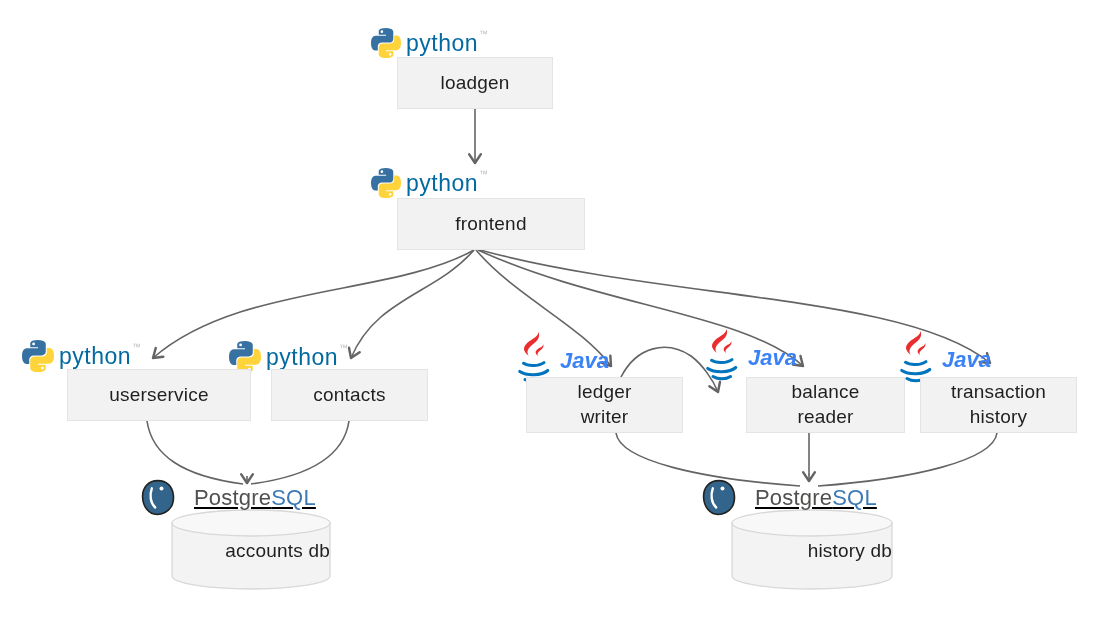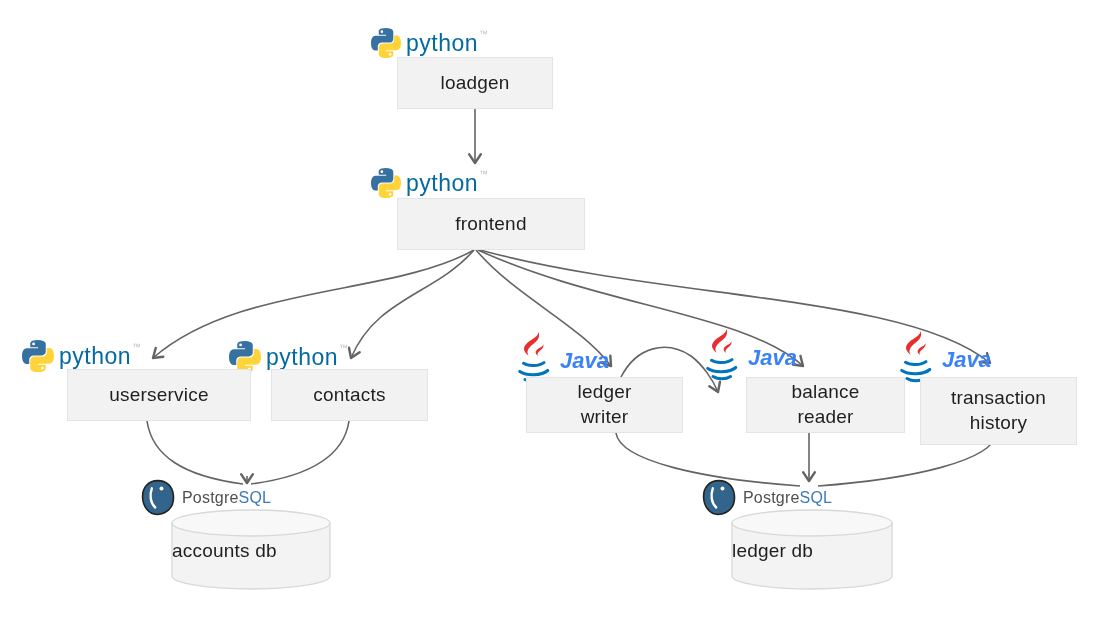--- a/index.html
+++ b/index.html
@@ -11,26 +11,26 @@
   .svc-box {
     position:absolute; background:#f2f2f2; border:1px solid #e4e4e4;
     display:flex; align-items:center; justify-content:center;
     color:#1f1f1f; font-size:19px; box-sizing:border-box;
   }
   .box-label { white-space:pre-line; text-align:center; line-height:1.3; letter-spacing:.2px; }
   .logo { position:absolute; display:flex; align-items:center; }
   .py-word { font-size:23px; color:#0369a1; margin-left:5px; letter-spacing:.5px; }
   .tm { font-size:9px; color:#bdbdbd; position:relative; top:-9px; margin-left:1px; }
   .java-word { font-size:22px; font-weight:bold; font-style:italic; color:#3b82f6; margin-left:3px; }
-  .pg-word { font-size:16px; margin-left:6px; letter-spacing:.2px; }
+  .pg-word { font-size:22px; margin-left:18px; letter-spacing:.2px;text-decoration:underline; }
   .pg-gray { color:#50504f; }
   .pg-blue { color:#3d7ab5; }
   .db-label {
     position:absolute; font-size:19px; color:#1f1f1f;
-    text-align:left; letter-spacing:.2px;
+    text-align:right; letter-spacing:.2px;
   }
 </style>
 </head>
 <body>
 
 <div id="diagram">
 
   <svg id="wires" width="1098" height="630" viewBox="0 0 1098 630">
     <defs>
       <marker id="ah" viewBox="0 0 10 10" refX="7" refY="5" markerWidth="9" markerHeight="9" orient="auto">
@@ -177,22 +177,22 @@
   <div class="svc-box" style="left:526px; top:377px; width:157px; height:56px;">
     <span class="box-label">ledger
 writer</span>
   </div>
 
   <div class="svc-box" style="left:730px; top:377px; width:159px; height:56px;margin-left:16px;">
     <span class="box-label">balance
 reader</span>
   </div>
 
-  <div class="svc-box" style="left:920px; top:377px; width:157px; height:68px;">
+  <div class="svc-box" style="left:920px; top:377px; width:157px; height:56px;">
     <span class="box-label">transaction
 history</span>
   </div>
 
   <div class="db-label" style="left:172px; top:540px; width:158px;">accounts db</div>
 
-  <div class="db-label" style="left:732px; top:540px; width:160px;">ledger db</div>
+  <div class="db-label" style="left:732px; top:540px; width:160px;">history db</div>
 
 </div>
 
 </body></html>

